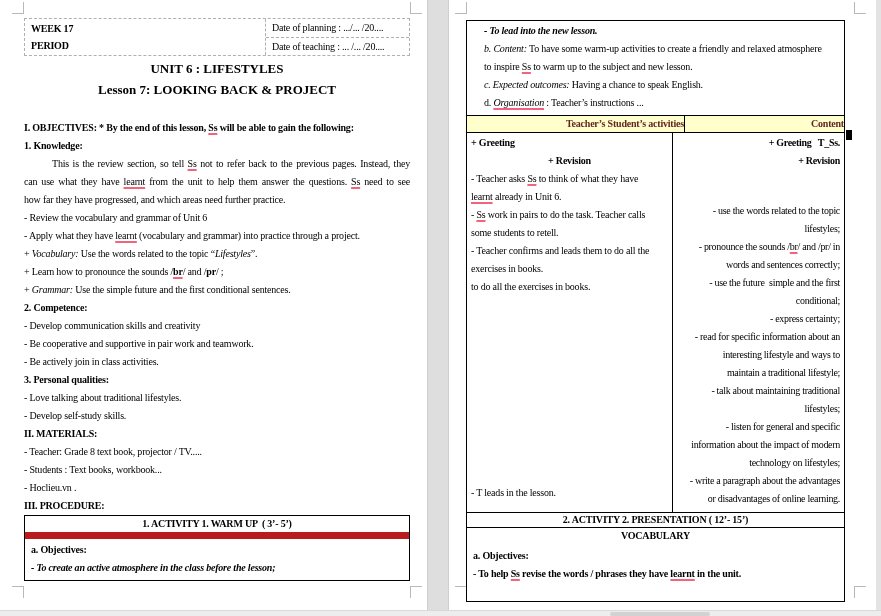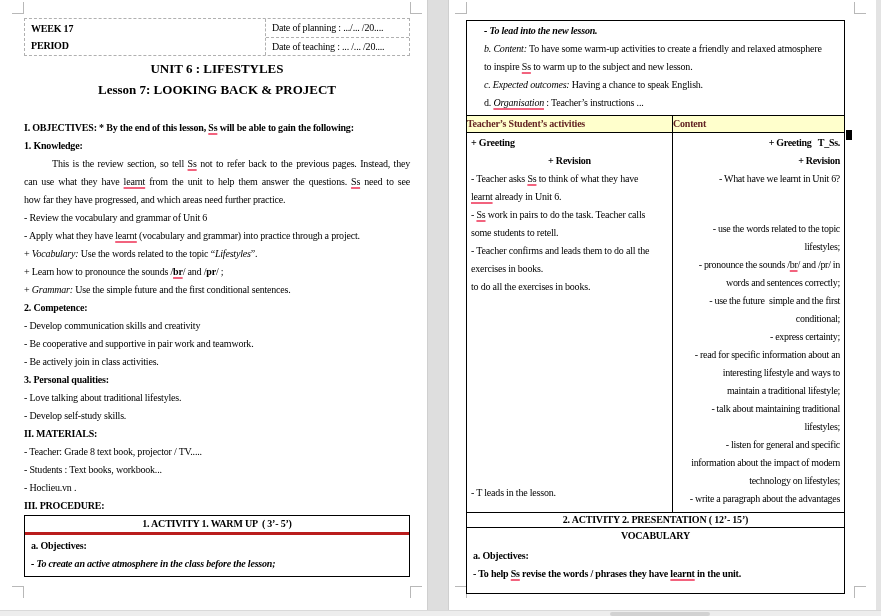--- a/index.html
+++ b/index.html
@@ -37,34 +37,34 @@
   .ln{line-height:18px;white-space:pre;}
   .ln.a-center{text-align:center;}
   .ln.a-just{white-space:normal;text-align:justify;text-align-last:justify;}
   .ln-gap{width:100%;}
   .b{font-weight:bold;}
   .i{font-style:italic;}
   .ru{text-decoration-line:underline;text-decoration-color:#f2637e;
       text-decoration-thickness:2px;text-underline-offset:2px;}
 
   .abox{border:1px solid #000;}
-  .abox-title{text-align:center;font-weight:bold;border-bottom:3px solid #b91c1c;line-height:16px;height:16px;white-space:pre;}
+  .abox-title{text-align:center;font-weight:bold;border-bottom:7px solid #b91c1c;line-height:16px;height:16px;white-space:pre;}
   .abox-body{padding:2px 6px 3px;}
 
   .rp-content{position:absolute;left:17px;top:20px;width:379px;}
   .top-box{border:1px solid #000;padding:1px 17px 3px;}
   .thead{display:flex;border:1px solid #000;border-top:none;background:#ffffcc;color:#632423;font-weight:bold;}
-  .th{line-height:16px;text-align:left;}
+  .th{line-height:16px;text-align:right;margin-left:12px;}
   .th-l{width:206px;border-right:1px solid #000;box-sizing:border-box;}
   .th-r{flex:1;}
   .tbody{display:flex;border:1px solid #000;border-top:none;height:379px;box-sizing:content-box;}
   .tc-l{width:206px;border-right:1px solid #000;padding:1px 4px;box-sizing:border-box;overflow:hidden;}
   .tc-r{flex:1;padding:1px 4px;overflow:hidden;letter-spacing:-0.3px;text-align:right;}
   .act2{border:1px solid #000;border-top:none;text-align:center;font-weight:bold;line-height:14px;height:14px;white-space:pre;}
-  .vrow{border:1px solid #000;border-top:none;padding:0 6px 10px;}
+  .vrow{border:1px solid #000;border-top:none;padding:0 6px 18px;}
   .vtitle{text-align:center;font-weight:bold;line-height:16px;margin-bottom:3px;}
 
   .marker{position:absolute;left:397px;top:130px;width:6px;height:10px;background:#000;}
 
   .scrollbar{position:absolute;left:0;bottom:0;width:881px;height:5px;background:#ededed;border-top:1px solid #d9d9d9;}
   .scroll-thumb{position:absolute;left:610px;top:1px;width:100px;height:4px;background:#d2d2d2;border-radius:2px;}
 </style>
 </head>
 <body>
 
@@ -156,21 +156,20 @@
           <div class="ln"><span>some students to retell.</span></div>
           <div class="ln"><span>- Teacher confirms and leads them to do all the</span></div>
           <div class="ln"><span>exercises in books.</span></div>
           <div class="ln"><span>to do all the exercises in books.</span></div>
           <div class="ln-gap" style="height: 188px;"></div>
           <div class="ln"><span>- T leads in the lesson.</span></div>
         </div>
       <div class="tc-r">
           <div class="ln"><span class="b">+ Greeting   T_Ss.</span></div>
           <div class="ln" style="padding-left: 30px;"><span class="b">+ Revision</span></div>
-          <div class="ln"><span>- What have we learnt in Unit 6?</span></div>
           <div class="ln" style="padding-left: 10px; margin-top: 32px;"><span>- use the words related to the topic</span></div>
           <div class="ln"><span>lifestyles;</span></div>
           <div class="ln"><span>- pronounce the sounds /</span><span class="ru">br</span><span>/ and /pr/ in</span></div>
           <div class="ln"><span>words and sentences correctly;</span></div>
           <div class="ln"><span>- use the future  simple and the first</span></div>
           <div class="ln"><span>conditional;</span></div>
           <div class="ln"><span>- express certainty;</span></div>
           <div class="ln"><span>- read for specific information about an</span></div>
           <div class="ln"><span>interesting lifestyle and ways to</span></div>
           <div class="ln"><span>maintain a traditional lifestyle;</span></div>

